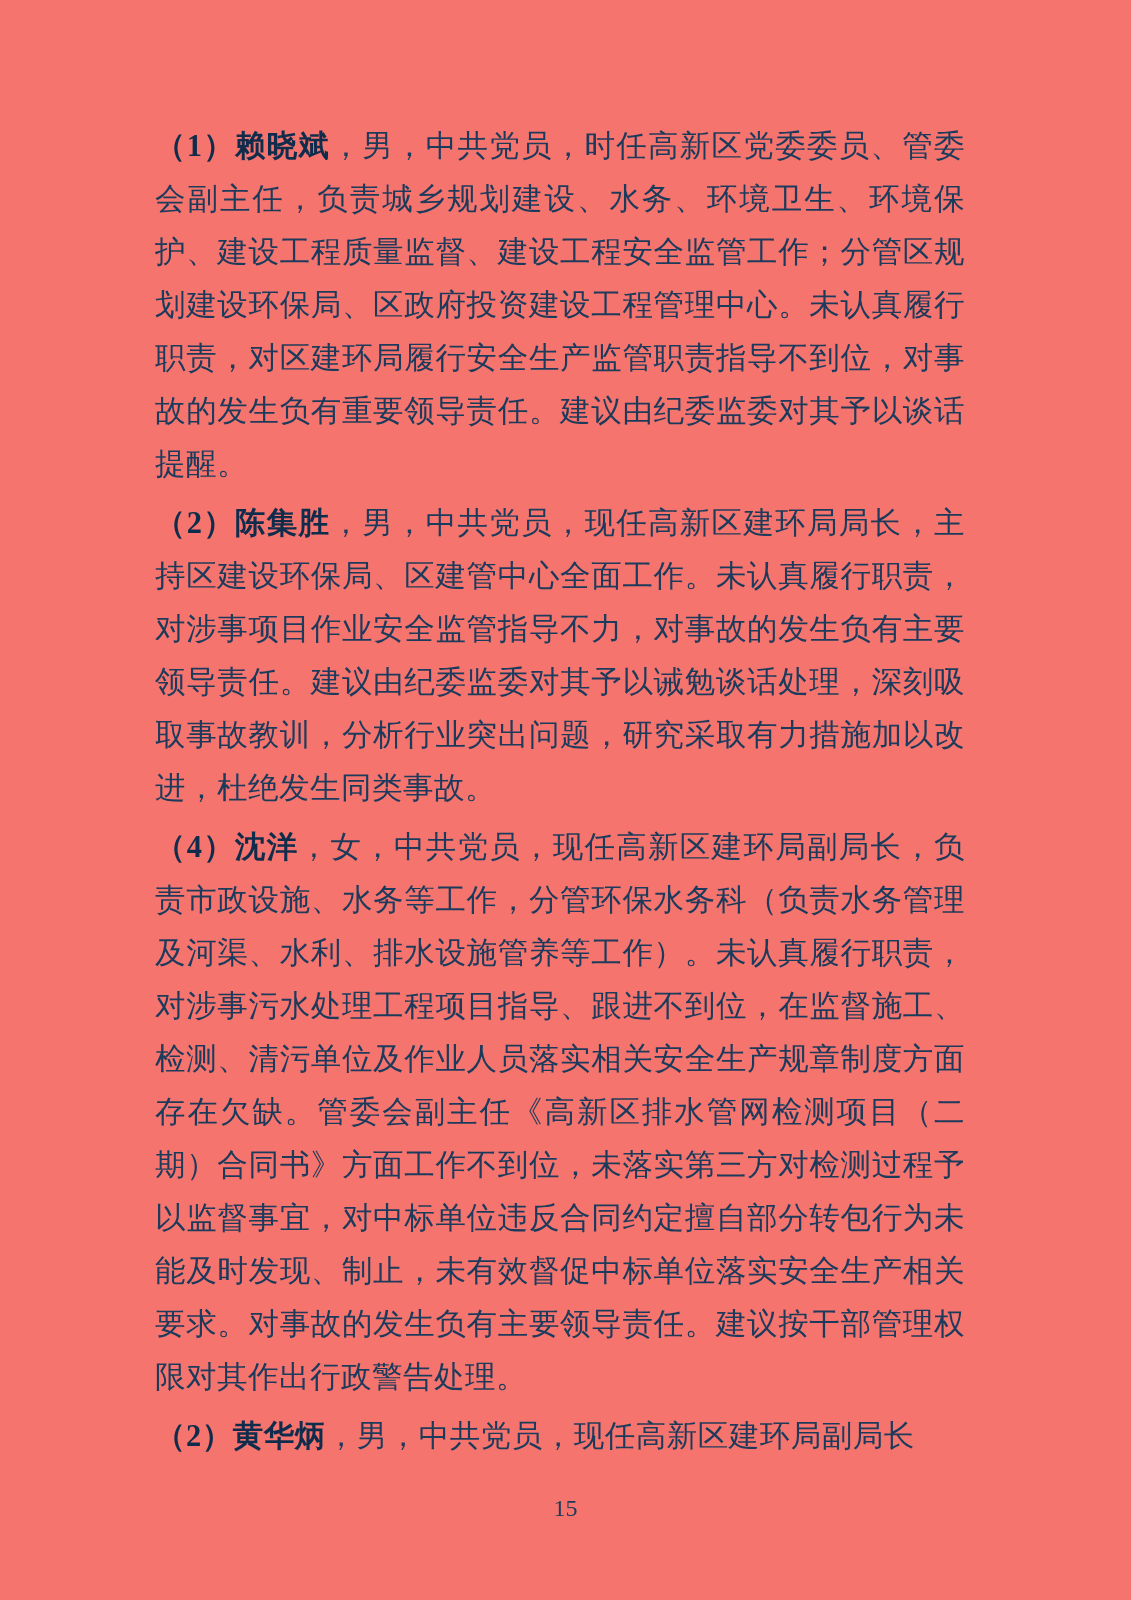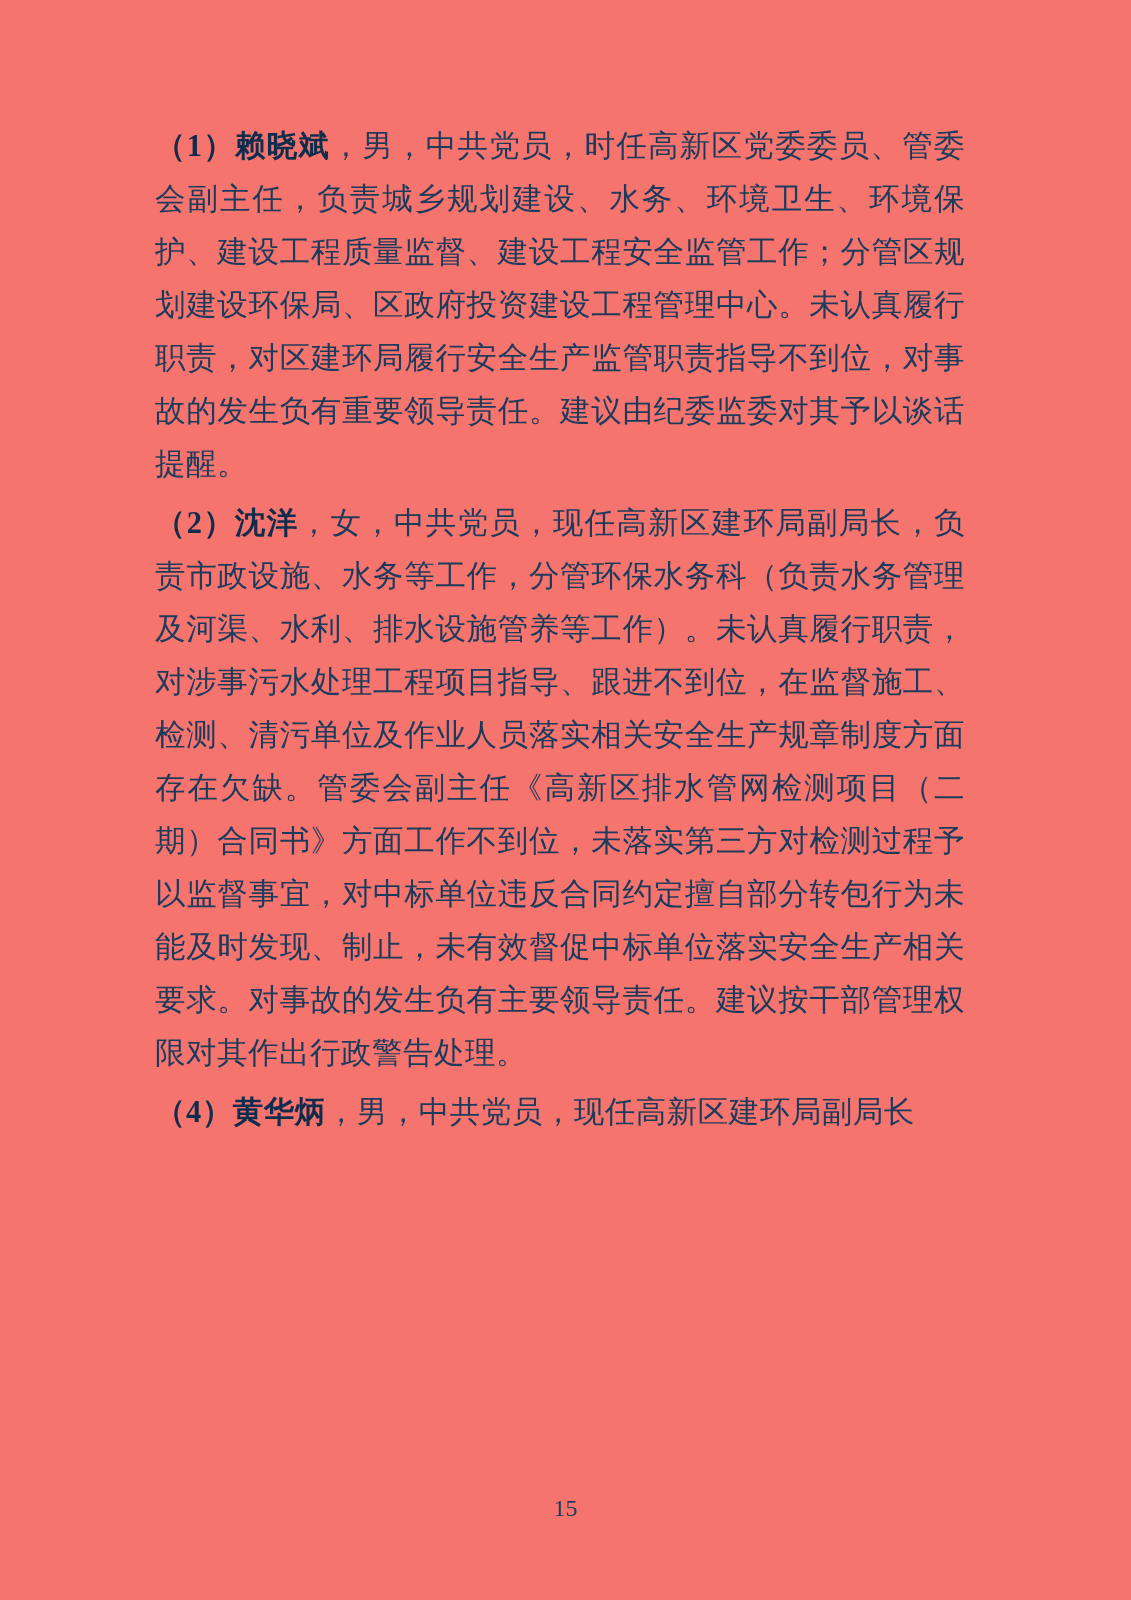--- a/index.html
+++ b/index.html
@@ -53,21 +53,22 @@
   }
 </style>
 </head>
 <body>
 
 <div class="page">
   <div class="content">
 
     <p class="para"><span class="lead">（1）赖晓斌</span><span>，男，中共党员，时任高新区党委委员、管委会副主任，负责城乡规划建设、水务、环境卫生、环境保护、建设工程质量监督、建设工程安全监管工作；分管区规划建设环保局、区政府投资建设工程管理中心。未认真履行职责，对区建环局履行安全生产监管职责指导不到位，对事故的发生负有重要领导责任。建议由纪委监委对其予以谈话提醒。</span></p>
 
+    <p class="para"><span class="lead">（2）陈集胜</span><span>，男，中共党员，现任高新区建环局局长，主持区建设环保局、区建管中心全面工作。未认真履行职责，对涉事项目作业安全监管指导不力，对事故的发生负有主要领导责任。建议由纪委监委对其予以诫勉谈话处理，深刻吸取事故教训，分析行业突出问题，研究采取有力措施加以改进，杜绝发生同类事故。</span></p>
 
-    <p class="para"><span class="lead">（2）沈洋</span><span>，女，中共党员，现任高新区建环局副局长，负责市政设施、水务等工作，分管环保水务科（负责水务管理及河渠、水利、排水设施管养等工作）。未认真履行职责，对涉事污水处理工程项目指导、跟进不到位，在监督施工、检测、清污单位及作业人员落实相关安全生产规章制度方面存在欠缺。管委会副主任《高新区排水管网检测项目（二期）合同书》方面工作不到位，未落实第三方对检测过程予以监督事宜，对中标单位违反合同约定擅自部分转包行为未能及时发现、制止，未有效督促中标单位落实安全生产相关要求。对事故的发生负有主要领导责任。建议按干部管理权限对其作出行政警告处理。</span></p>
+    <p class="para"><span class="lead">（4）沈洋</span><span>，女，中共党员，现任高新区建环局副局长，负责市政设施、水务等工作，分管环保水务科（负责水务管理及河渠、水利、排水设施管养等工作）。未认真履行职责，对涉事污水处理工程项目指导、跟进不到位，在监督施工、检测、清污单位及作业人员落实相关安全生产规章制度方面存在欠缺。管委会副主任《高新区排水管网检测项目（二期）合同书》方面工作不到位，未落实第三方对检测过程予以监督事宜，对中标单位违反合同约定擅自部分转包行为未能及时发现、制止，未有效督促中标单位落实安全生产相关要求。对事故的发生负有主要领导责任。建议按干部管理权限对其作出行政警告处理。</span></p>
 
-    <p class="para"><span class="lead">（4）黄华炳</span><span>，男，中共党员，现任高新区建环局副局长</span></p>
+    <p class="para"><span class="lead">（2）黄华炳</span><span>，男，中共党员，现任高新区建环局副局长</span></p>
 
   </div>
 
   <div class="page-number">15</div>
 </div>
 
 </body></html>

